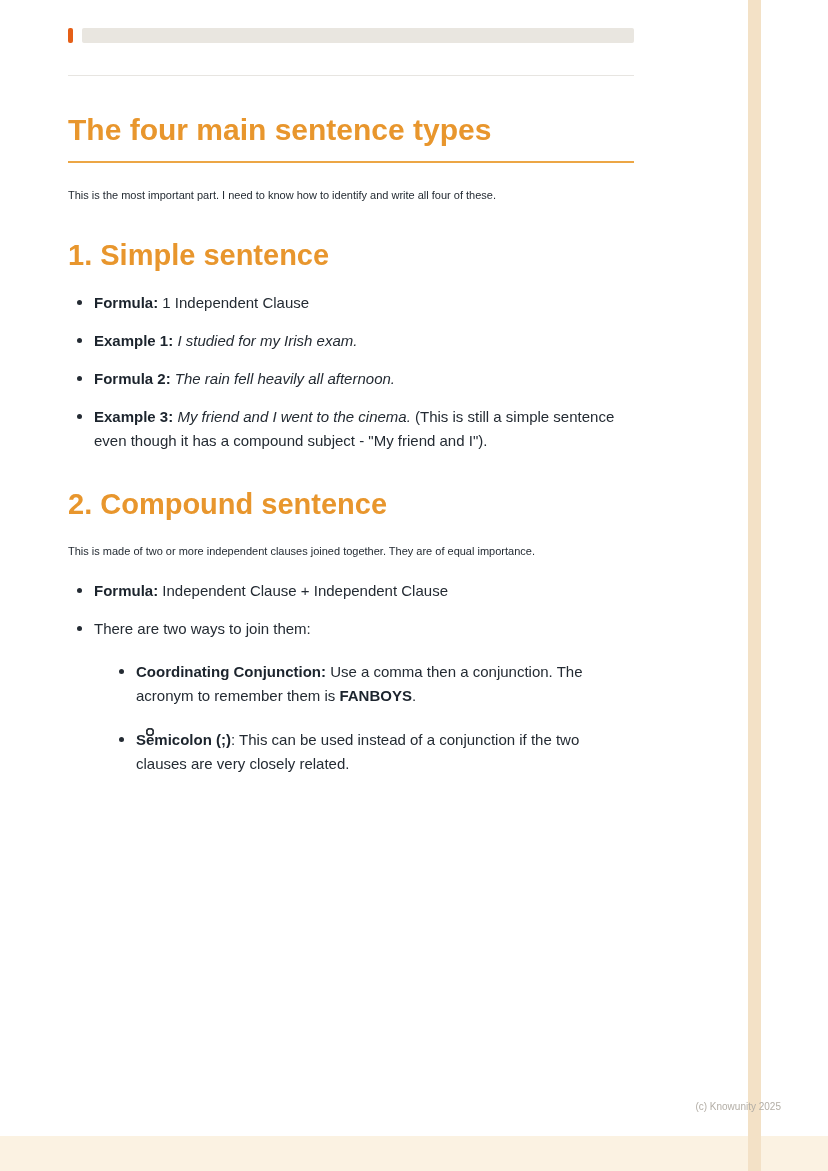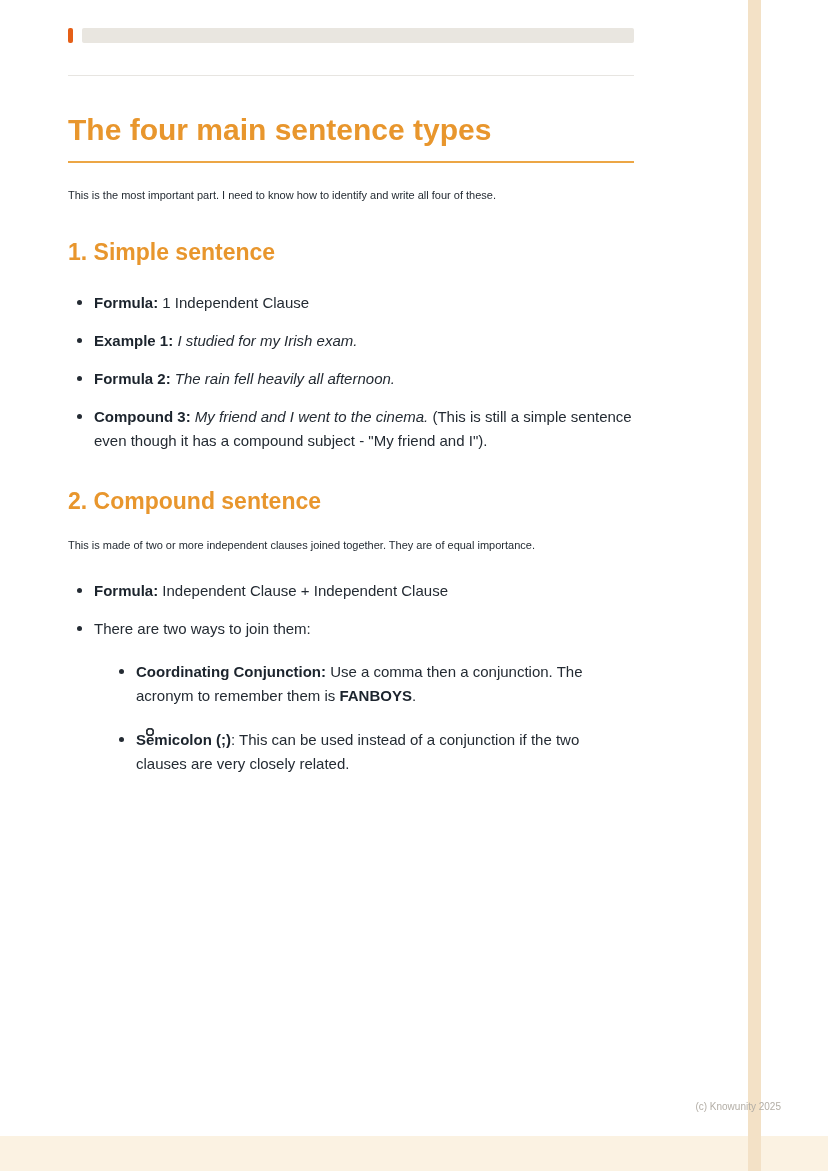--- a/index.html
+++ b/index.html
@@ -18,25 +18,25 @@
   .top-bar { flex:1; background:#e9e6e0; margin-left:9px; border-radius:2px; }
 
   .divider { height:1px; background:#e7e5e1; margin-top:32px; }
 
   h1 { color:#e8962d; font-size:30px; line-height:1.15; margin-top:37px; font-weight:700; }
   .title-rule { height:2px; background:#eca645; margin-top:13px; }
 
   p.body { font-size:11px; line-height:1.65; margin-top:23px; }
   .justify { text-align:justify; }
 
-  h2 { color:#e8962d; font-size:23px; margin-top:35px; font-weight:700; }
+  h2 { color:#e8962d; font-size:29px; margin-top:35px; font-weight:700; }
   h2 + p.body { margin-top:21px; }
 
   ul { list-style:none; }
-  .lvl1 { margin-top:25px; }
+  .lvl1 { margin-top:19px; }
   .lvl1 > li { position:relative; padding-left:26px; margin-bottom:14px; font-size:15px; line-height:1.6; }
   .lvl1 > li:last-child { margin-bottom:0; }
   .lvl1 > li::before { content:""; position:absolute; left:9px; top:9px; width:5px; height:5px; border-radius:50%; background:#242b33; }
 
   .lvl2 { margin-top:19px; margin-left:16px; }
   .lvl2 > li { position:relative; padding-left:26px; margin-bottom:20px; font-size:15px; line-height:1.6; }
   .lvl2 > li:last-child { margin-bottom:0; }
   .lvl2 > li::before { content:""; position:absolute; left:9px; top:9px; width:5px; height:5px; border-radius:50%; background:#242b33; }
 
   .lvl3 { margin-top:13px; margin-left:8px; }
@@ -68,21 +68,21 @@
     <div class="title-rule"></div>
 
     <p class="body justify">This is the most important part. I need to know how to identify and write all four of these.</p>
 
     <h2>1. Simple sentence</h2>
 
     <ul class="lvl1">
       <li><b>Formula:</b><span> 1 Independent Clause</span></li>
       <li><b>Example 1:</b><em> I studied for my Irish exam.</em></li>
       <li><b>Formula 2:</b><em> The rain fell heavily all afternoon.</em></li>
-      <li><b>Compound 3:</b><em> My friend and I went to the cinema.</em><span> (This is still a simple sentence even though it has a compound subject - "My friend and I").</span></li>
+      <li><b>Example 3:</b><em> My friend and I went to the cinema.</em><span> (This is still a simple sentence even though it has a compound subject - "My friend and I").</span></li>
     </ul>
 
     <h2>2. Compound sentence</h2>
     <p class="body justify">This is made of two or more independent clauses joined together. They are of equal importance.</p>
 
     <ul class="lvl1">
       <li><b>Formula:</b><span> Independent Clause + Independent Clause</span></li>
 
       <li><span>There are two ways to join them:</span>
         <ul class="lvl2">

